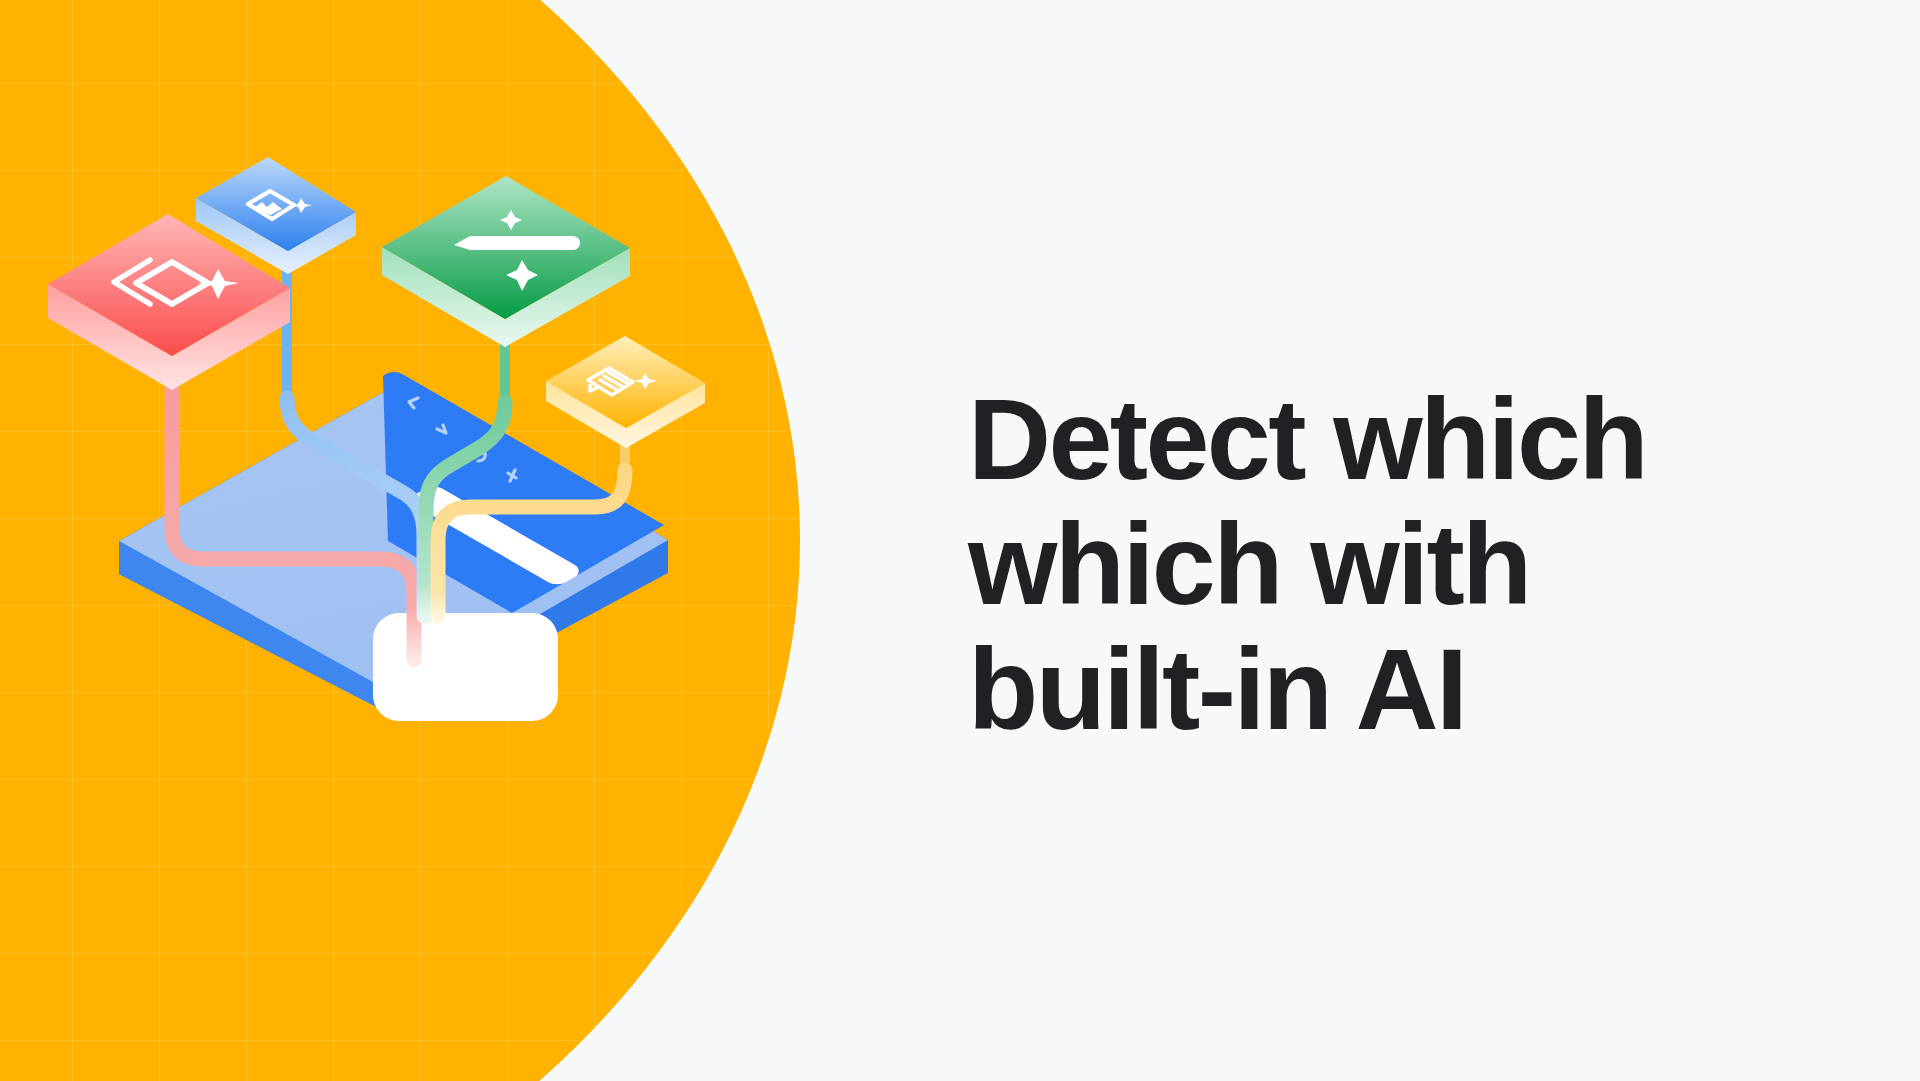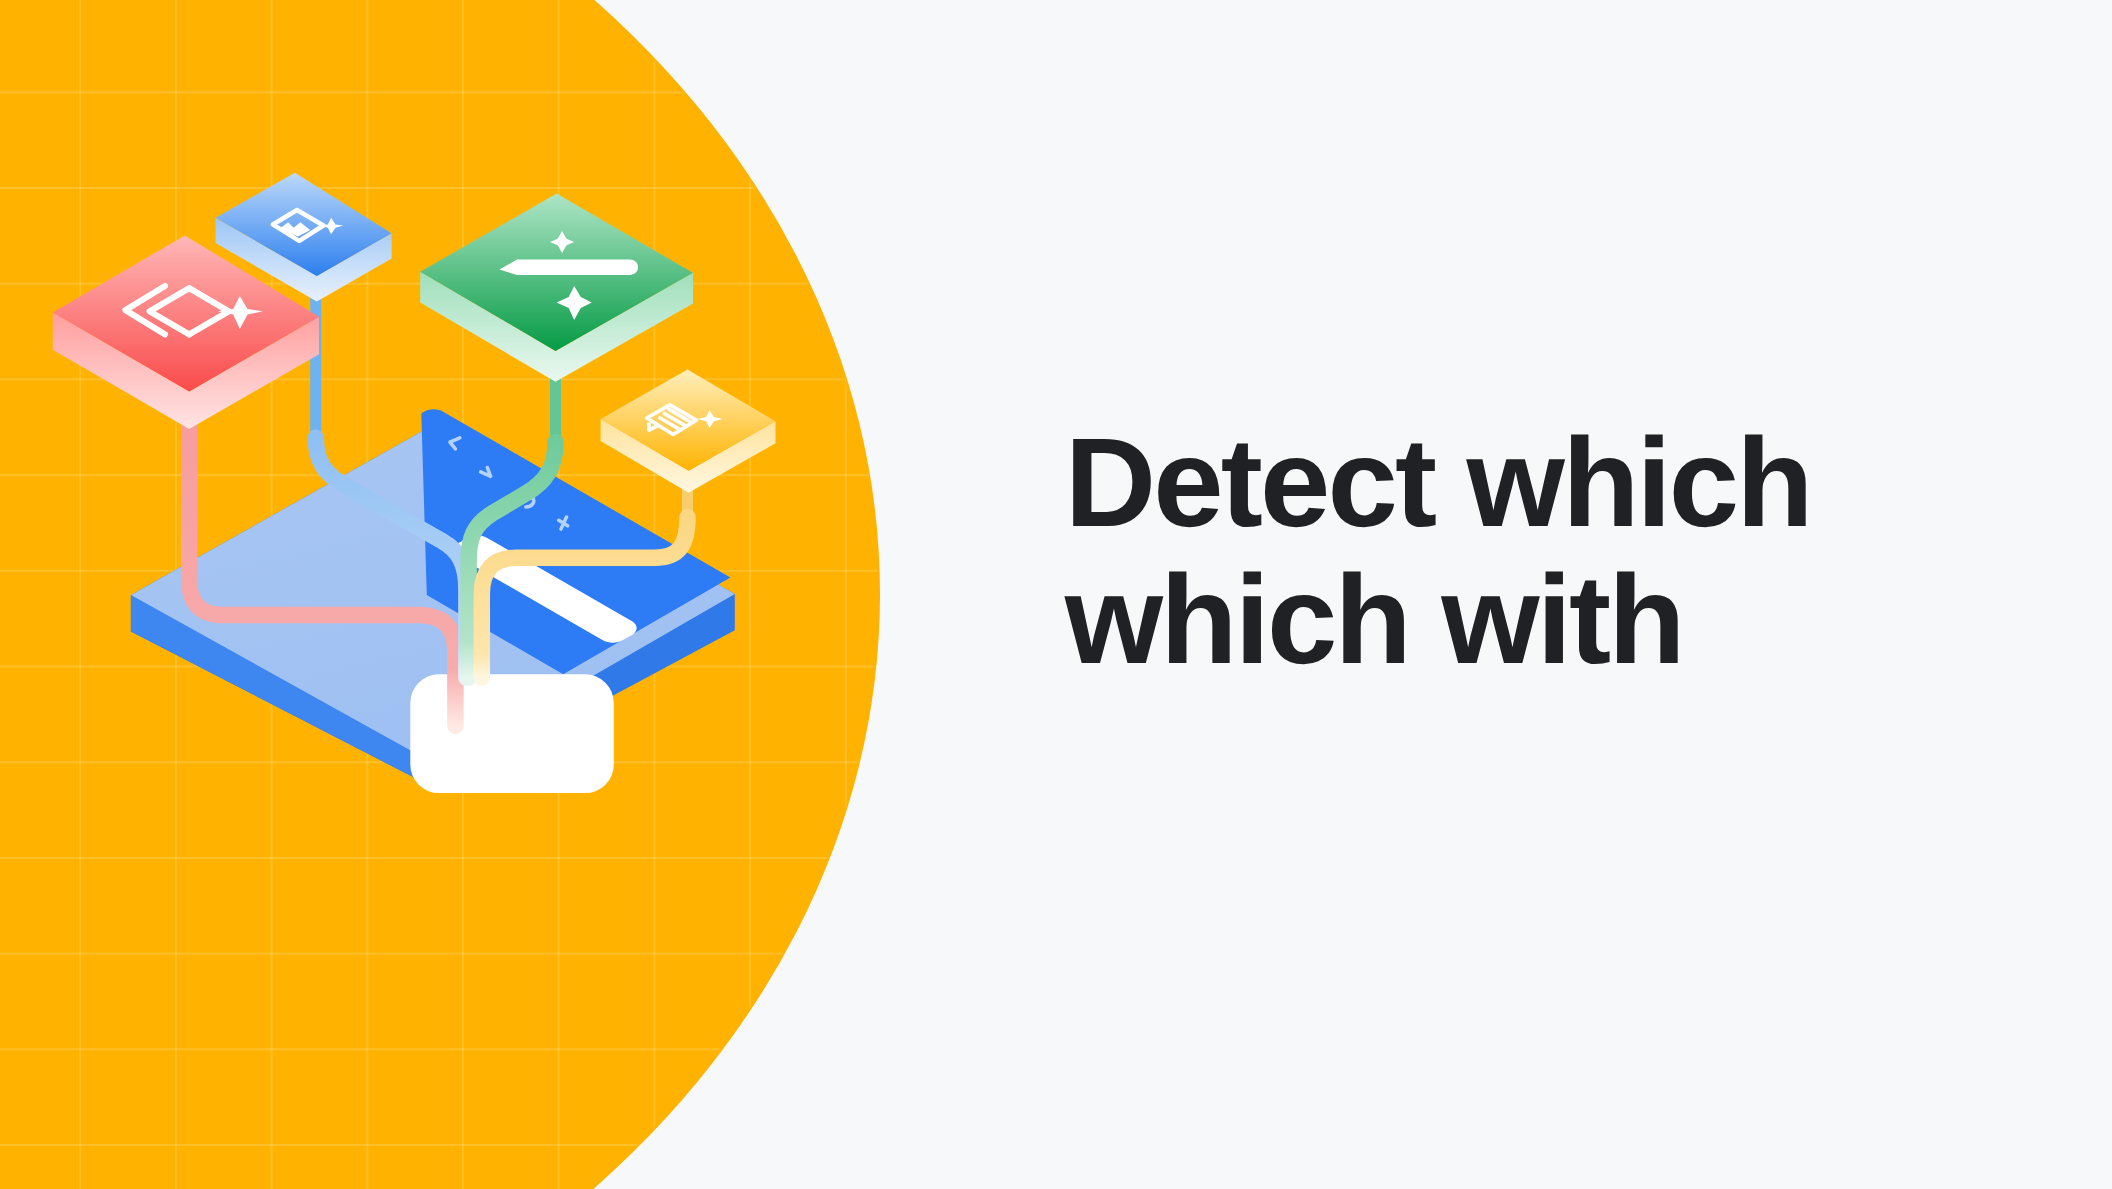--- a/index.html
+++ b/index.html
@@ -198,15 +198,16 @@
         </g>
       </g>
 
       </g>
     </svg>
   </div>
 
   <h1 class="headline">
     <span>Detect which</span>
     <span>which with</span>
+    <span>built-in AI</span>
   </h1>
 
 </div>
 
 </body></html>

